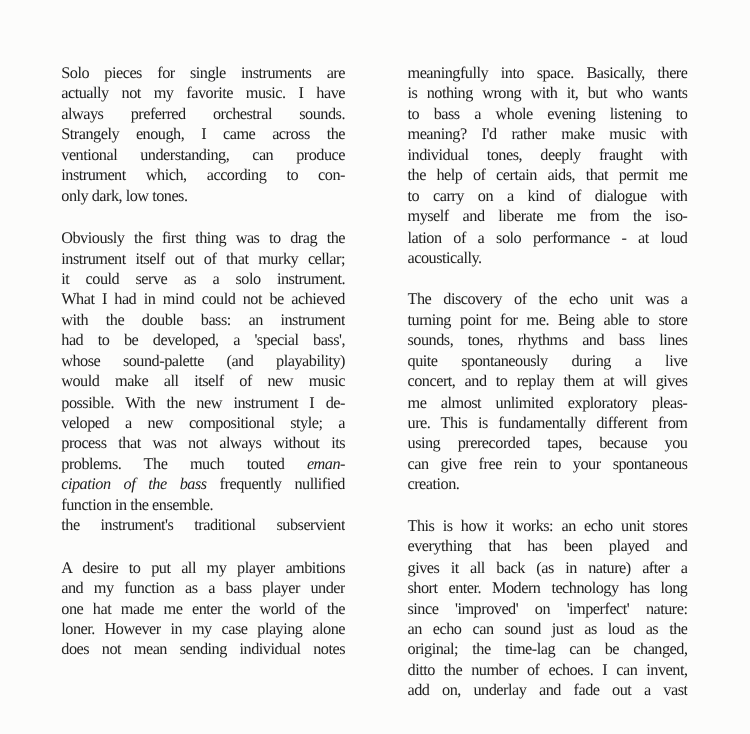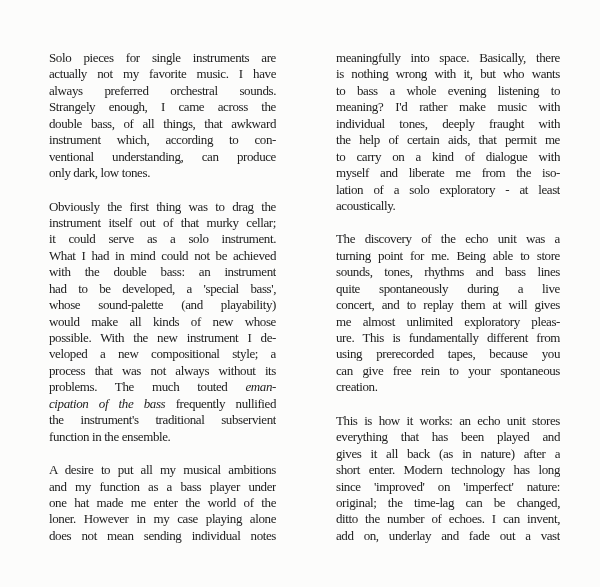--- a/index.html
+++ b/index.html
@@ -15,21 +15,21 @@
     background: var(--page-bg);
     overflow: hidden;
     font-family: Liberation Serif, serif;
   }
   .column {
     position: absolute;
     top: 50px;
     color: var(--ink);
   }
   .column.left  { left: 49px;  width: 227px; }
-  .column.right { left: 336px; width: 224px; }
+  .column.right { left: 326px; width: 224px; }
   .paragraph { margin-bottom: 17px; }
   .paragraph:last-child { margin-bottom: 0; }
   .line {
     font-size: 13px;
     line-height: 16.45px;
     height: 16.45px;
     letter-spacing: -0.4px;
     text-align: justify;
     text-align-last: justify;
     overflow: hidden;
@@ -46,79 +46,79 @@
 </head>
 <body>
 
 <div class="page">
   <div class="column left">
       <div class="paragraph">
         <div class="line"><span>Solo pieces for single instruments are</span></div>
         <div class="line"><span>actually not my favorite music. I have</span></div>
         <div class="line"><span>always preferred orchestral sounds.</span></div>
         <div class="line"><span>Strangely enough, I came across the</span></div>
-        <div class="line"><span>double bass, of all things, that awkward</span></div>
+        <div class="line"><span>ventional understanding, can produce</span></div>
         <div class="line"><span>instrument which, according to con-</span></div>
-        <div class="line"><span>ventional understanding, can produce</span></div>
         <div class="line end"><span>only dark, low tones.</span></div>
       </div>
       <div class="paragraph">
         <div class="line"><span>Obviously the first thing was to drag the</span></div>
         <div class="line"><span>instrument itself out of that murky cellar;</span></div>
         <div class="line"><span>it could serve as a solo instrument.</span></div>
         <div class="line"><span>What I had in mind could not be achieved</span></div>
         <div class="line"><span>with the double bass: an instrument</span></div>
         <div class="line"><span>had to be developed, a 'special bass',</span></div>
         <div class="line"><span>whose sound-palette (and playability)</span></div>
-        <div class="line"><span>would make all kinds of new whose</span></div>
+        <div class="line"><span>would make all itself of new music</span></div>
         <div class="line"><span>possible. With the new instrument I de-</span></div>
         <div class="line"><span>veloped a new compositional style; a</span></div>
         <div class="line"><span>process that was not always without its</span></div>
         <div class="line"><span>problems. The much touted </span><em>eman-</em></div>
         <div class="line"><em>cipation of the bass</em><span> frequently nullified</span></div>
+        <div class="line end"><span>function in the ensemble.</span></div>
         <div class="line"><span>the instrument's traditional subservient</span></div>
-        <div class="line end"><span>function in the ensemble.</span></div>
       </div>
       <div class="paragraph">
-        <div class="line"><span>A desire to put all my musical ambitions</span></div>
+        <div class="line"><span>A desire to put all my player ambitions</span></div>
         <div class="line"><span>and my function as a bass player under</span></div>
         <div class="line"><span>one hat made me enter the world of the</span></div>
         <div class="line"><span>loner. However in my case playing alone</span></div>
         <div class="line"><span>does not mean sending individual notes</span></div>
       </div>
     </div>
   <div class="column right">
       <div class="paragraph">
         <div class="line"><span>meaningfully into space. Basically, there</span></div>
         <div class="line"><span>is nothing wrong with it, but who wants</span></div>
         <div class="line"><span>to bass a whole evening listening to</span></div>
         <div class="line"><span>meaning? I'd rather make music with</span></div>
         <div class="line"><span>individual tones, deeply fraught with</span></div>
         <div class="line"><span>the help of certain aids, that permit me</span></div>
         <div class="line"><span>to carry on a kind of dialogue with</span></div>
         <div class="line"><span>myself and liberate me from the iso-</span></div>
-        <div class="line"><span>lation of a solo exploratory - at least</span></div>
+        <div class="line"><span>lation of a solo performance - at loud</span></div>
         <div class="line end"><span>acoustically.</span></div>
       </div>
       <div class="paragraph">
         <div class="line"><span>The discovery of the echo unit was a</span></div>
         <div class="line"><span>turning point for me. Being able to store</span></div>
         <div class="line"><span>sounds, tones, rhythms and bass lines</span></div>
         <div class="line"><span>quite spontaneously during a live</span></div>
         <div class="line"><span>concert, and to replay them at will gives</span></div>
         <div class="line"><span>me almost unlimited exploratory pleas-</span></div>
         <div class="line"><span>ure. This is fundamentally different from</span></div>
         <div class="line"><span>using prerecorded tapes, because you</span></div>
         <div class="line"><span>can give free rein to your spontaneous</span></div>
         <div class="line end"><span>creation.</span></div>
       </div>
       <div class="paragraph">
         <div class="line"><span>This is how it works: an echo unit stores</span></div>
         <div class="line"><span>everything that has been played and</span></div>
         <div class="line"><span>gives it all back (as in nature) after a</span></div>
         <div class="line"><span>short enter. Modern technology has long</span></div>
         <div class="line"><span>since 'improved' on 'imperfect' nature:</span></div>
+        <div class="line"><span>an echo can sound just as loud as the</span></div>
         <div class="line"><span>original; the time-lag can be changed,</span></div>
         <div class="line"><span>ditto the number of echoes. I can invent,</span></div>
         <div class="line"><span>add on, underlay and fade out a vast</span></div>
       </div>
     </div>
 </div>
 
 </body></html>

